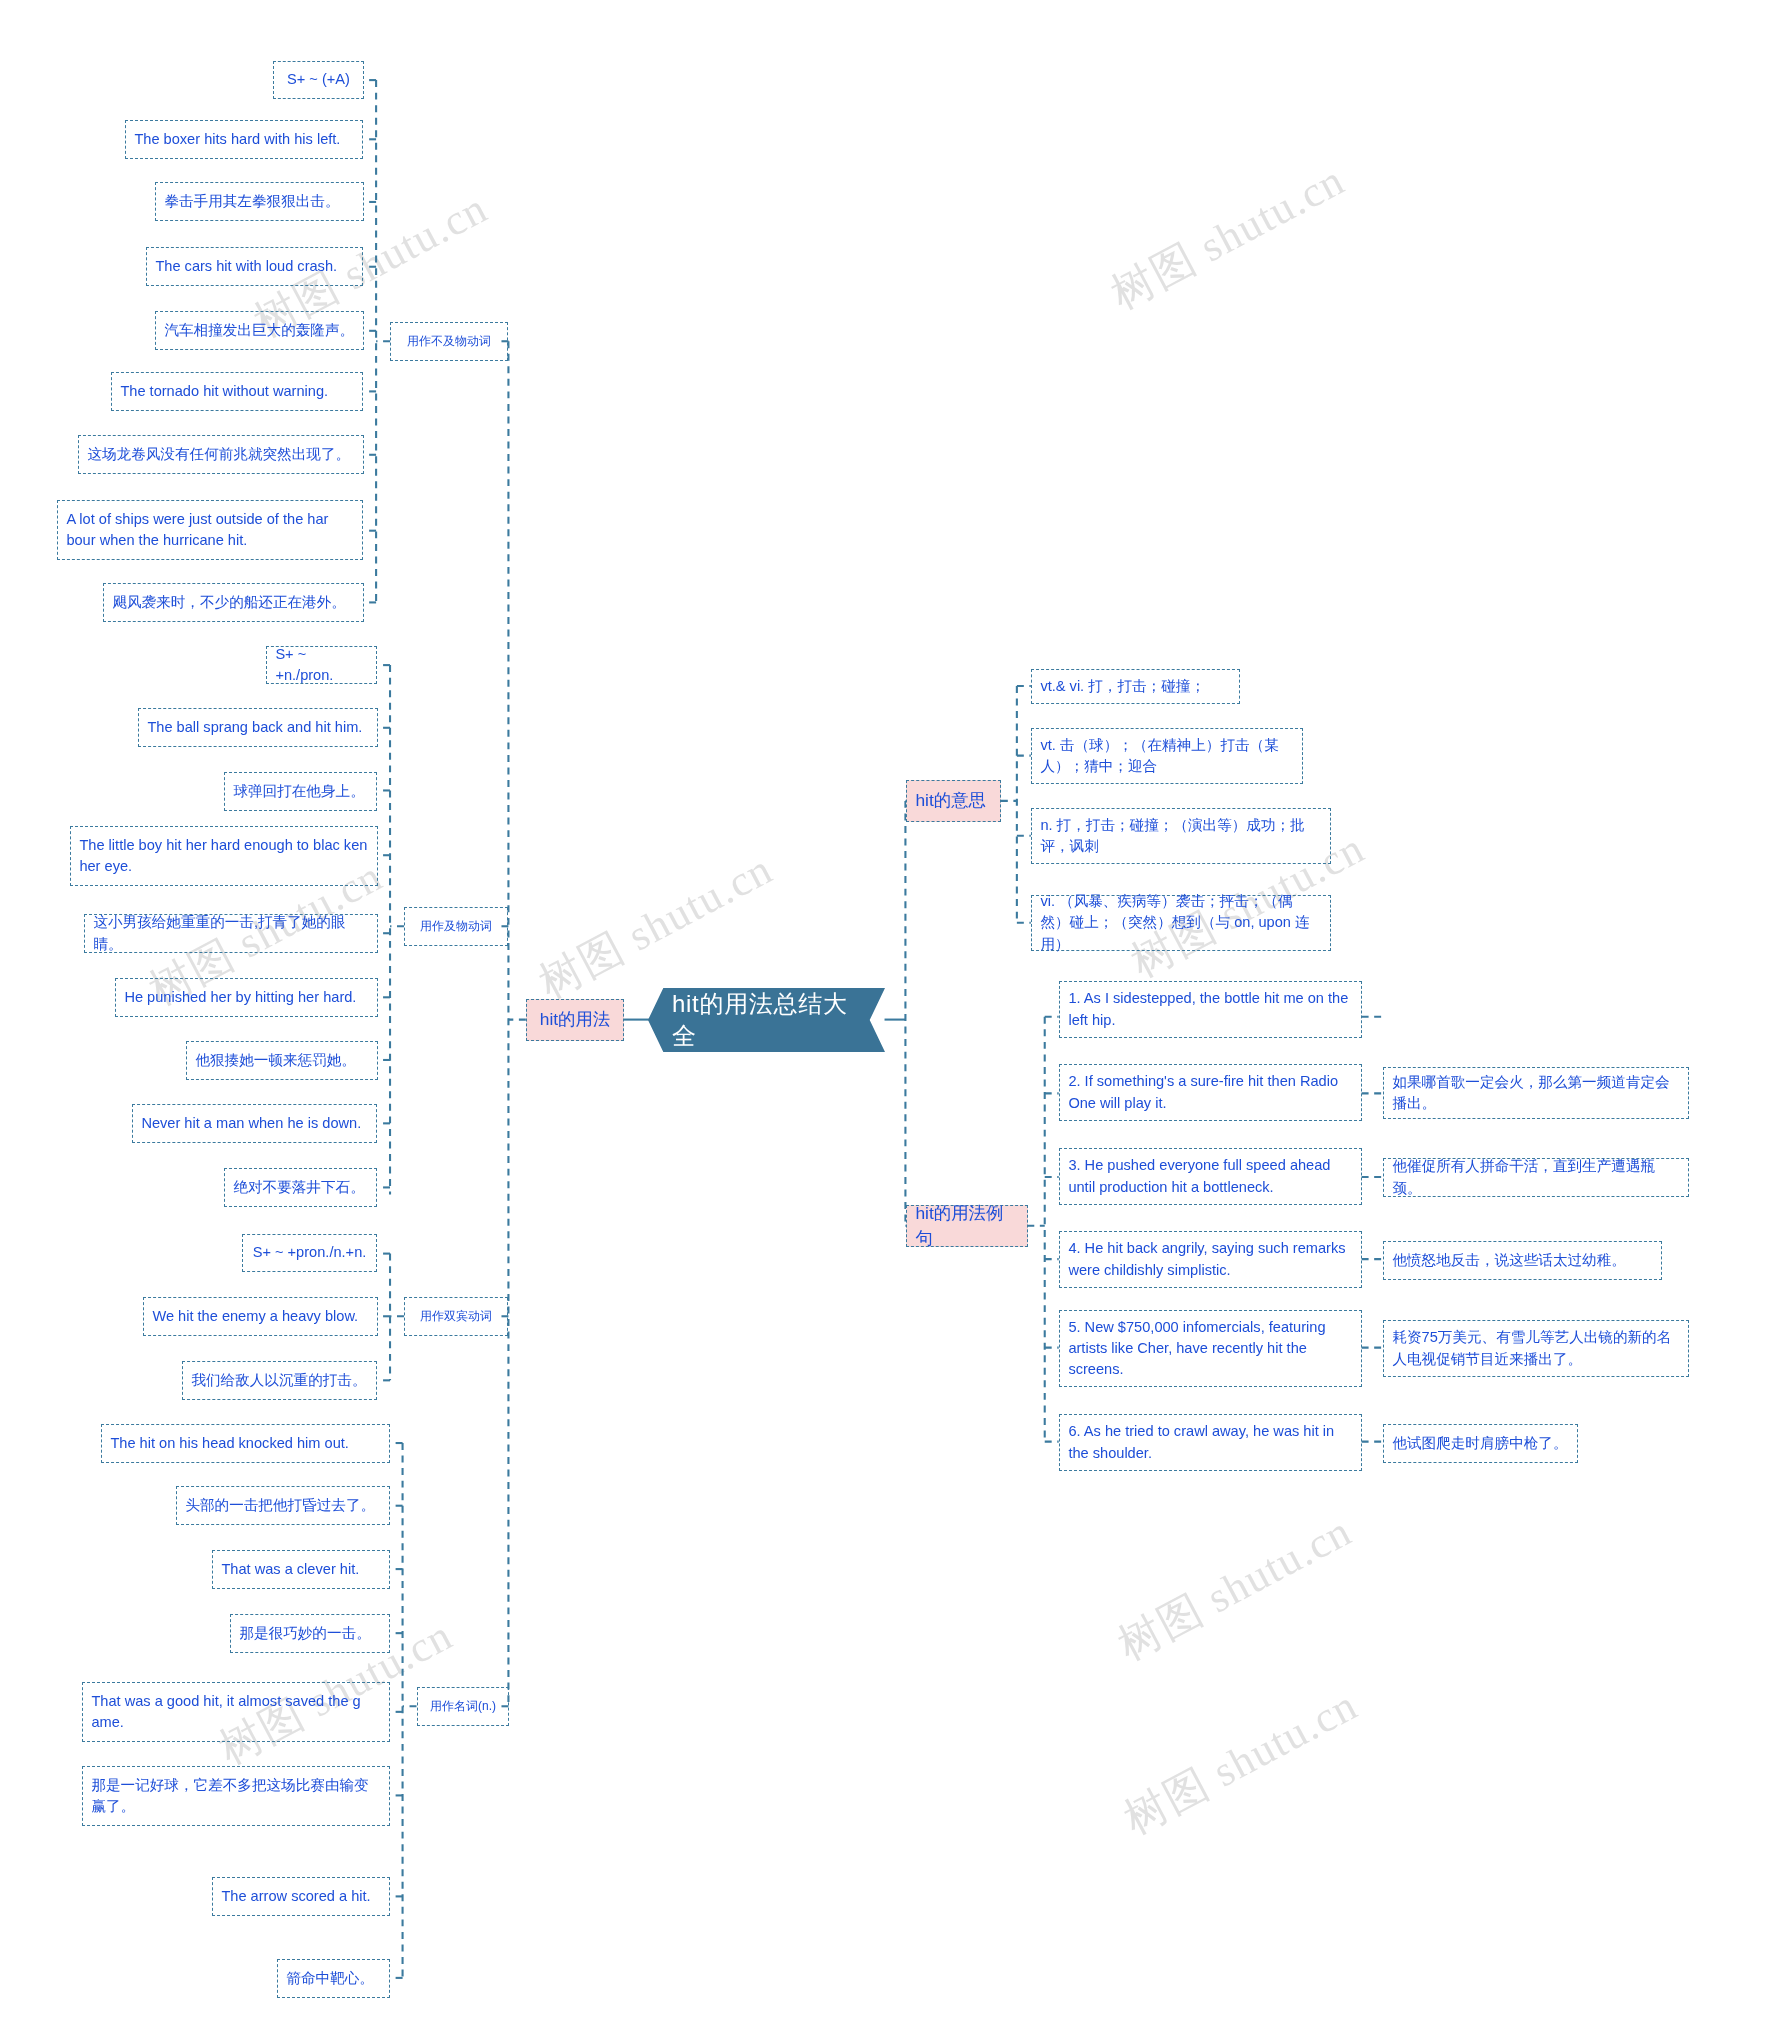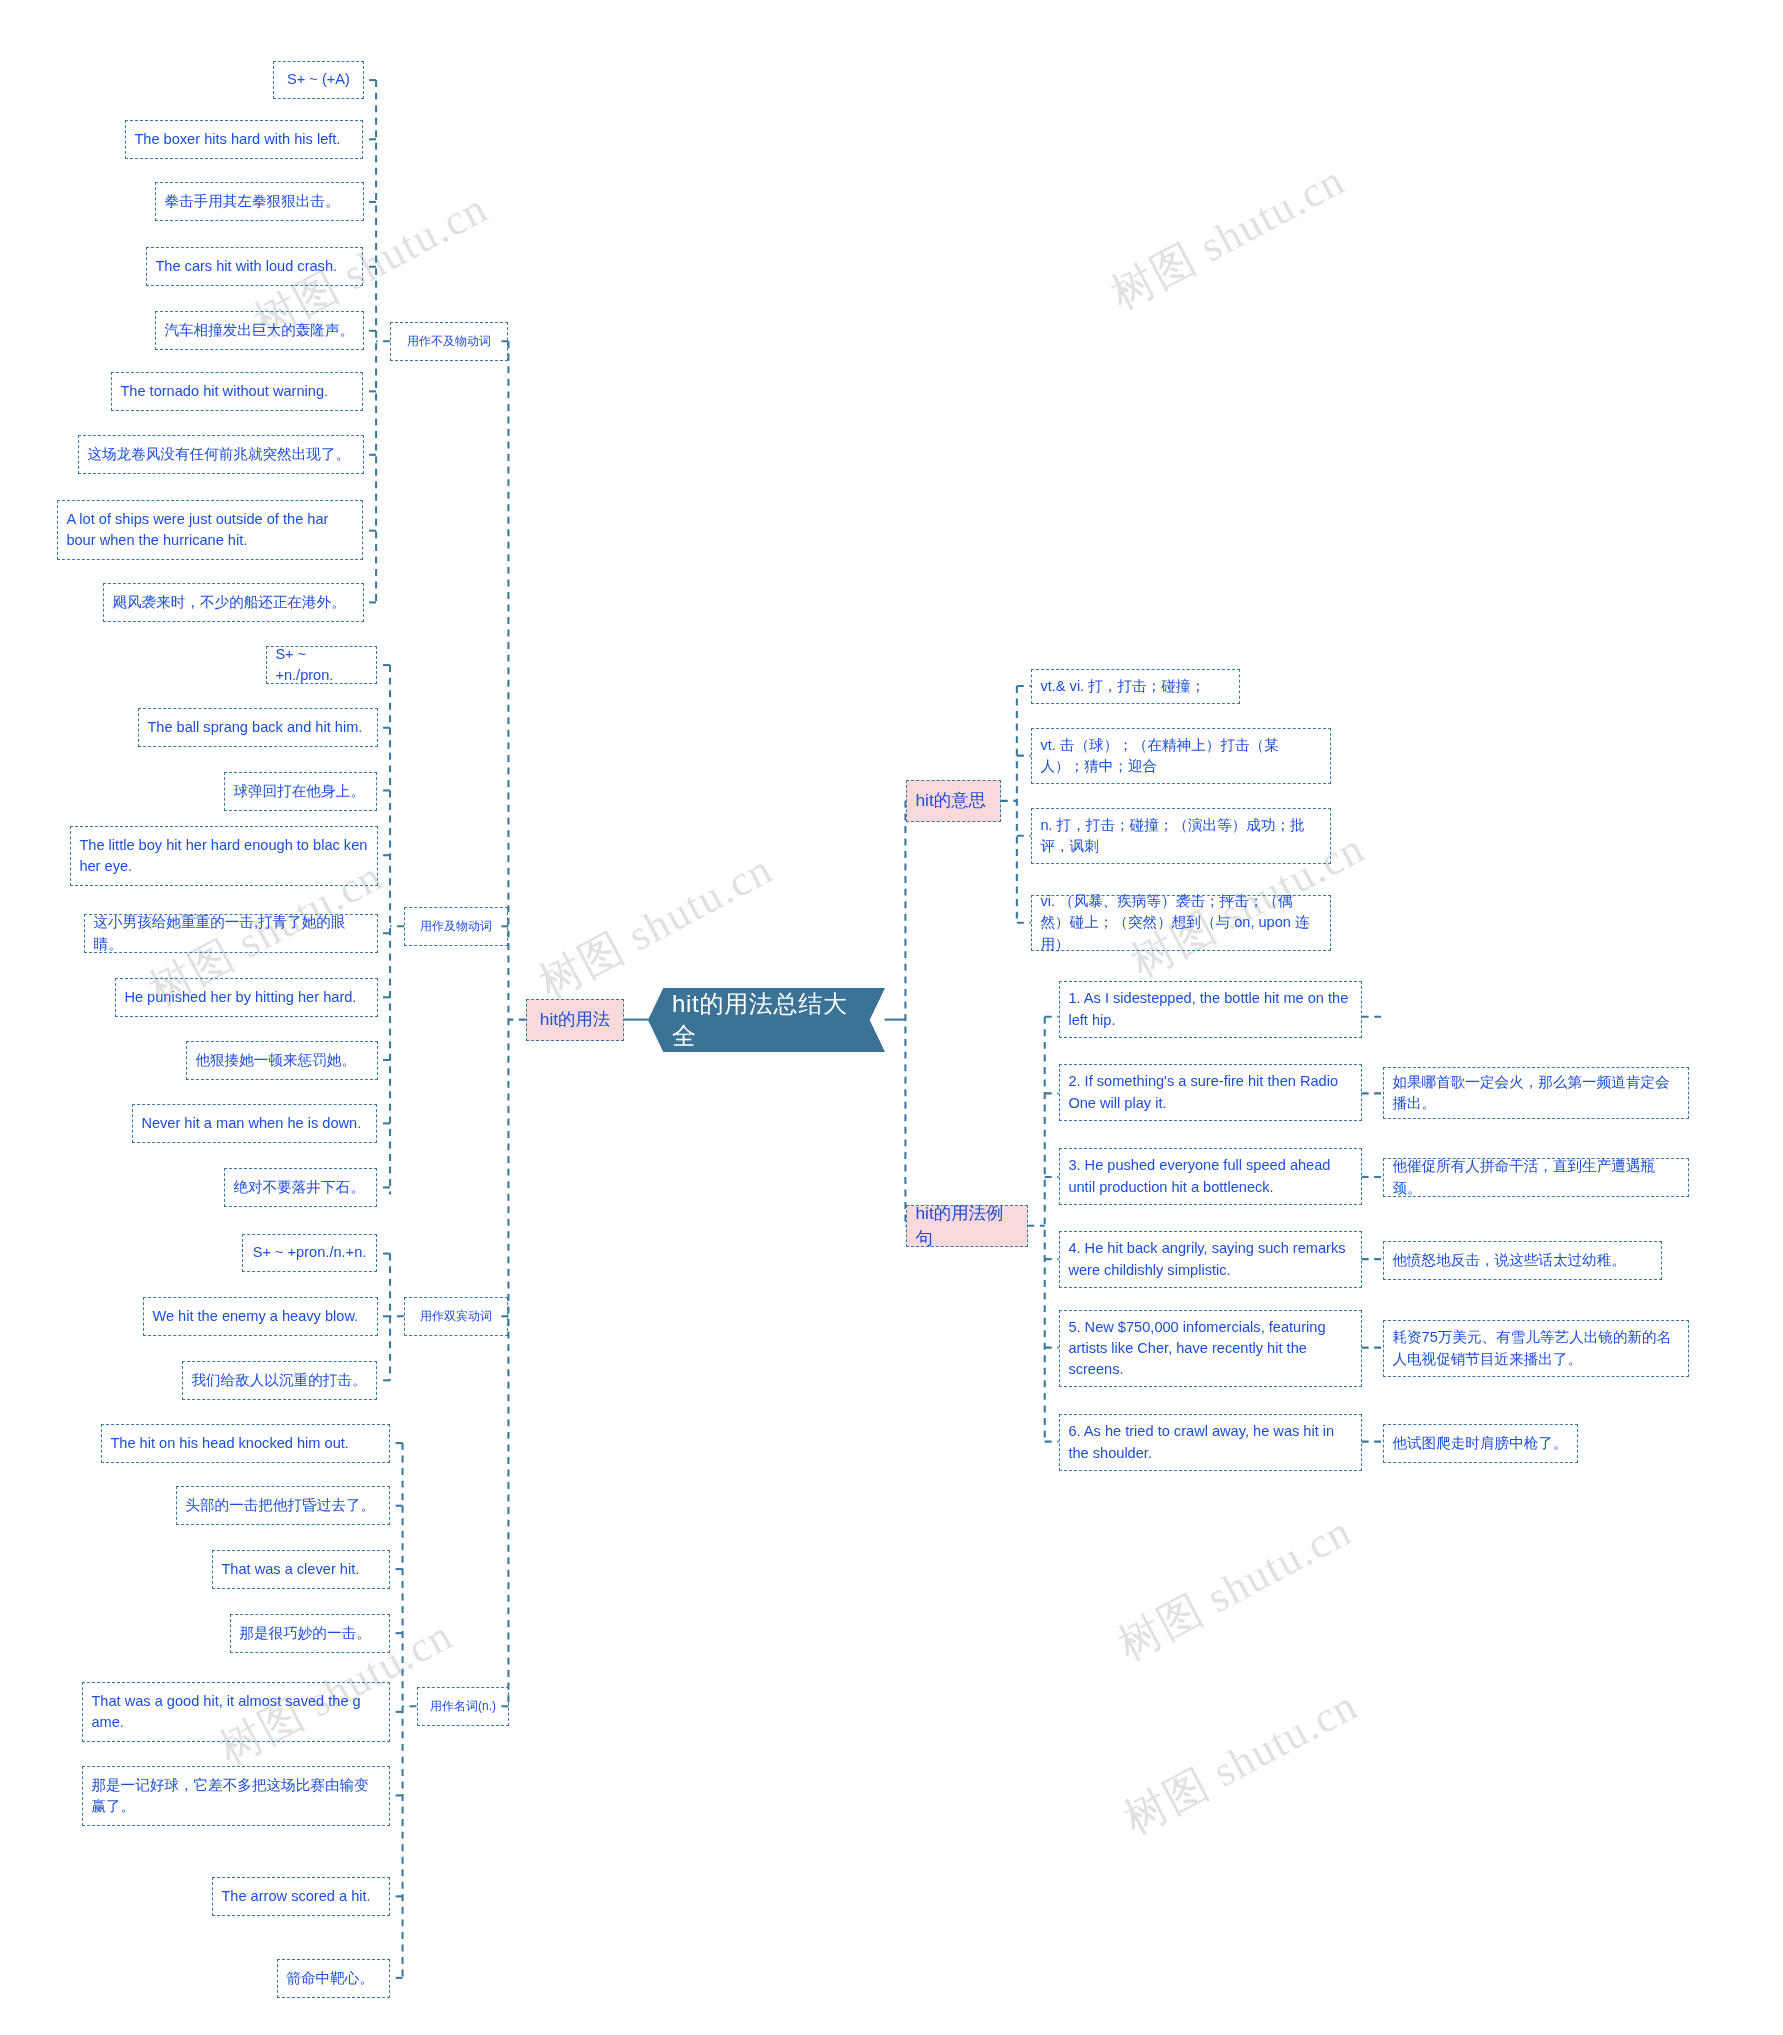--- a/index.html
+++ b/index.html
@@ -193,21 +193,21 @@
     <span>hit的意思</span>
   </div>
 
   <div class="node center-label" style="left:906px; top:1205px; width:122px; height:42px; justify-content:center;">
     <span>hit的用法例句</span>
   </div>
 
   <div class="node zh" style="left:1031px; top:669px; width:209px; height:35px;">
     <span>vt.&amp; vi. 打，打击；碰撞；</span>
   </div>
-  <div class="node zh" style="left:1031px; top:728px; width:300px; height:56px;">
+  <div class="node zh" style="left:1031px; top:728px; width:272px; height:56px;">
     <span>vt. 击（球）；（在精神上）打击（某人）；猜中；迎合</span>
   </div>
   <div class="node zh" style="left:1031px; top:808px; width:300px; height:56px;">
     <span>n. 打，打击；碰撞；（演出等）成功；批评，讽刺</span>
   </div>
   <div class="node zh" style="left:1031px; top:895px; width:300px; height:56px;">
     <span>vi. （风暴、疾病等）袭击；抨击；（偶然）碰上；（突然）想到（与 on, upon 连用）</span>
   </div>
 
   <div class="node" style="left:1059px; top:981px; width:303px; height:57px;">

